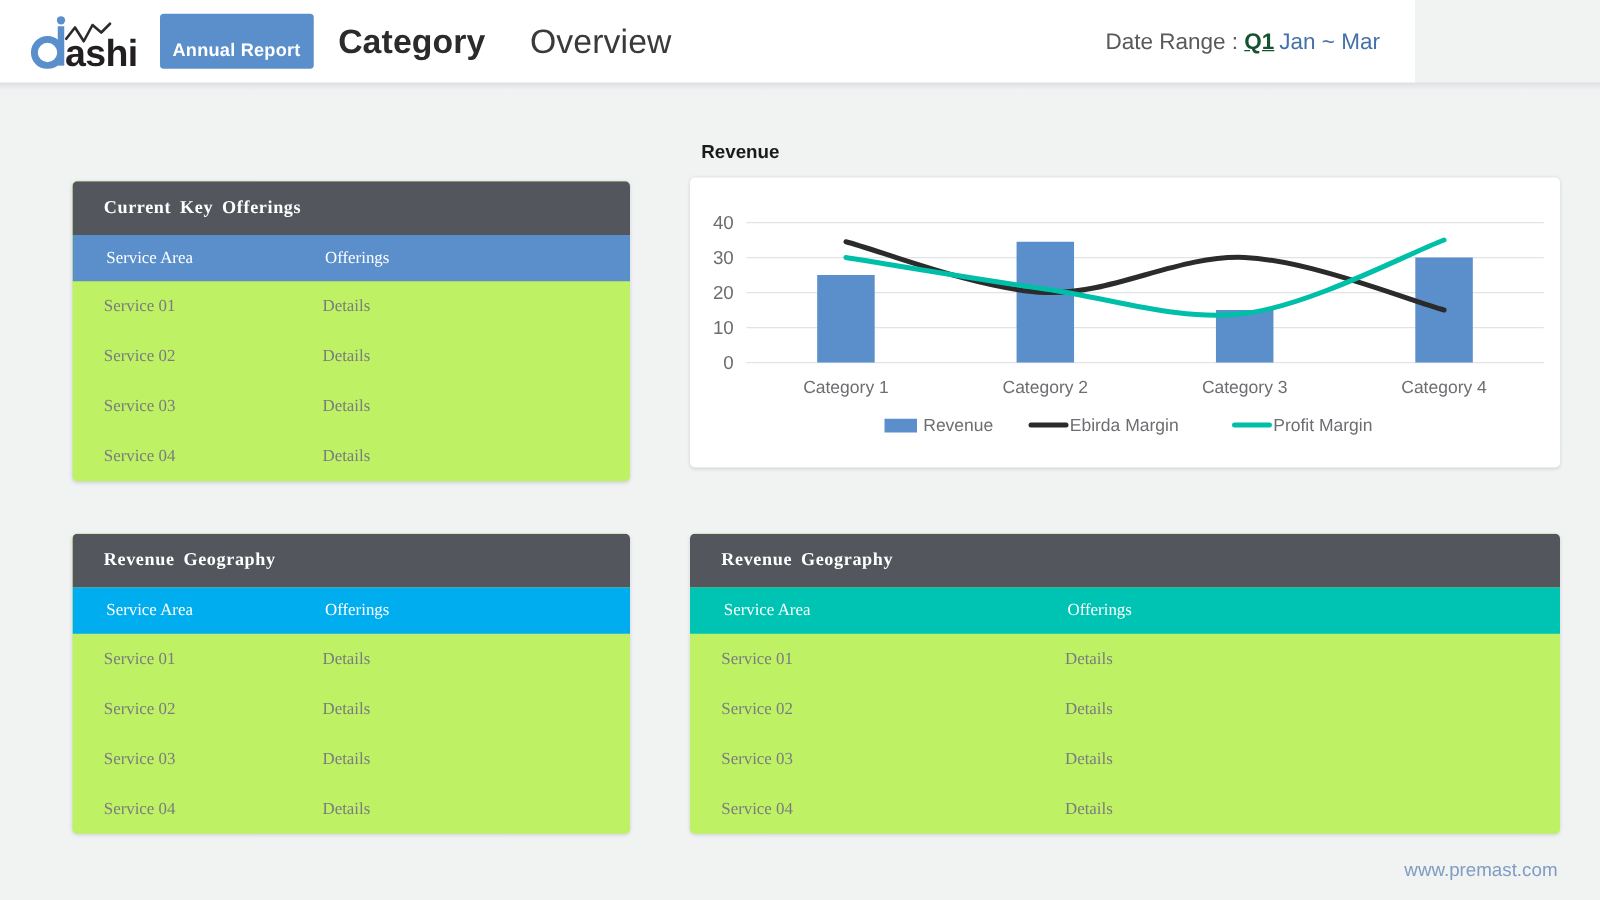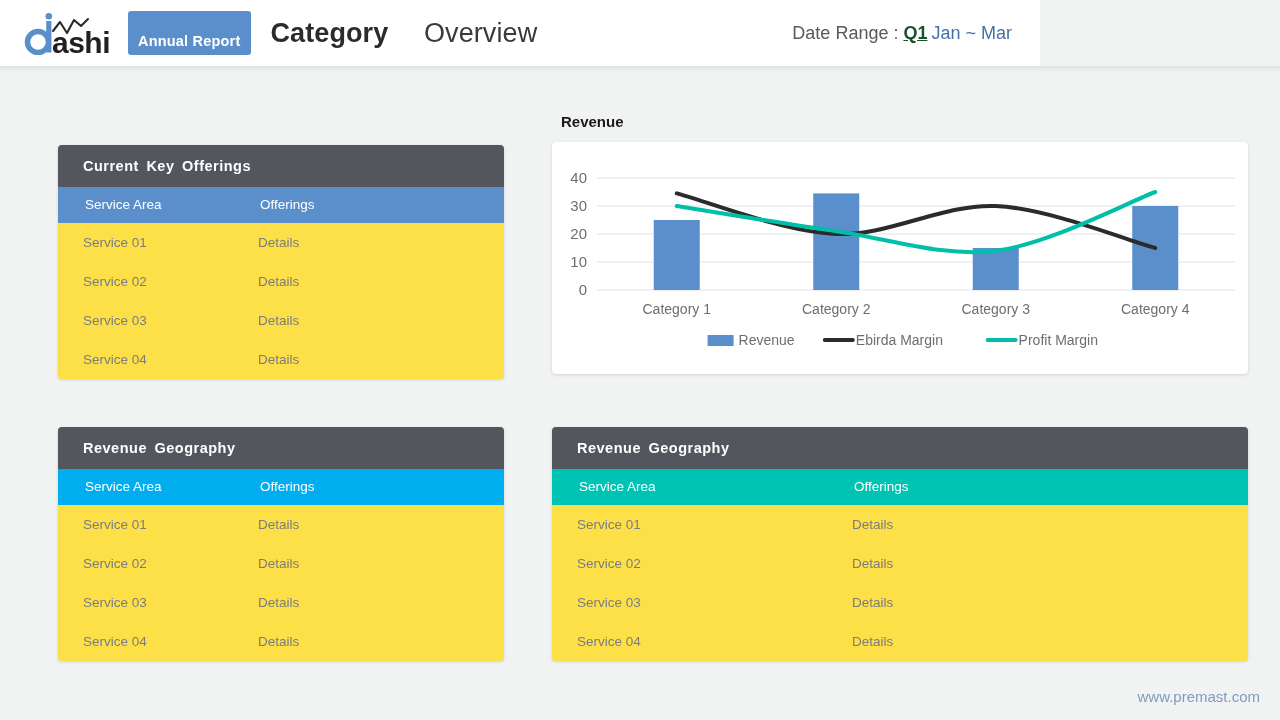--- a/index.html
+++ b/index.html
@@ -7,21 +7,21 @@
     width: 1280px; height: 720px;
     font-family: "Liberation Sans", sans-serif;
     background: #f1f2f2;
     overflow: hidden;
   }
   #slide { position: relative; width: 1280px; height: 720px; background: #f1f2f2; }
 
   
   #header {
     position: absolute; left: 0; top: 0;
-    width: 1040px; height: 66px;
+    width: 1132px; height: 66px;
     background: #ffffff;
     display: flex; align-items: center;
   }
   #header-shadow {
     position: absolute; left: 0; top: 66px; width: 1280px; height: 6px;
     background: linear-gradient(to bottom, rgba(120,130,145,0.17), rgba(120,130,145,0));
     pointer-events: none;
   }
   #brand { display: flex; align-items: center; margin-left: 22px; }
   #logo-wrap { position: relative; width: 104px; height: 44px; }
@@ -43,24 +43,25 @@
   #daterange {
     position: absolute; right: 28px; top: 0; height: 66px;
     display: flex; align-items: center;
     font-size: 18px; color: #58595b; white-space: nowrap;
   }
   #dr-q { color: #14532d; font-weight: bold; margin-left: 5px; text-decoration: underline; }
   #dr-range { color: #4472a8; margin-left: 4px; }
 
   
   .card {
-    position: absolute; background: #fde047;
+    position: absolute; background: #bef264;
     border-radius: 4px;
     box-shadow: 0 1px 3px rgba(120,128,140,0.28);
     overflow: hidden;
+    font-family: Liberation Serif, serif;
   }
   .card-head {
     background: #53565c; color: #ffffff;
     font-size: 14.5px; font-weight: bold;
     padding: 13px 0 13px 25px;
     letter-spacing: .5px; word-spacing: 3px;
   }
   .thead {
     display: flex; color: #ffffff; font-size: 13.5px;
     padding: 10px 0 11px 27px;
@@ -92,21 +93,21 @@
     box-shadow: 0 1px 3px rgba(120,128,140,0.28);
   }
   #chart-svg { position: absolute; left: 0; top: 0; }
   .axis-label { font-family: "Liberation Sans", sans-serif; font-size: 15px; fill: #6d6e71; }
   .cat-label  { font-family: "Liberation Sans", sans-serif; font-size: 14px; fill: #6d6e71; }
   .leg-label  { font-family: "Liberation Sans", sans-serif; font-size: 14px; fill: #6d6e71; }
   .gridline   { stroke: #e2e3e5; stroke-width: 1; }
 
   
   #footer {
-    position: absolute; right: 20px; bottom: 15px;
+    position: absolute; right: 34px; bottom: 15px;
     font-size: 15px; color: #7e9cc4;
   }
 </style>
 </head>
 <body>
 
 <div id="slide">
 
   <div id="header">
     <div id="brand">

